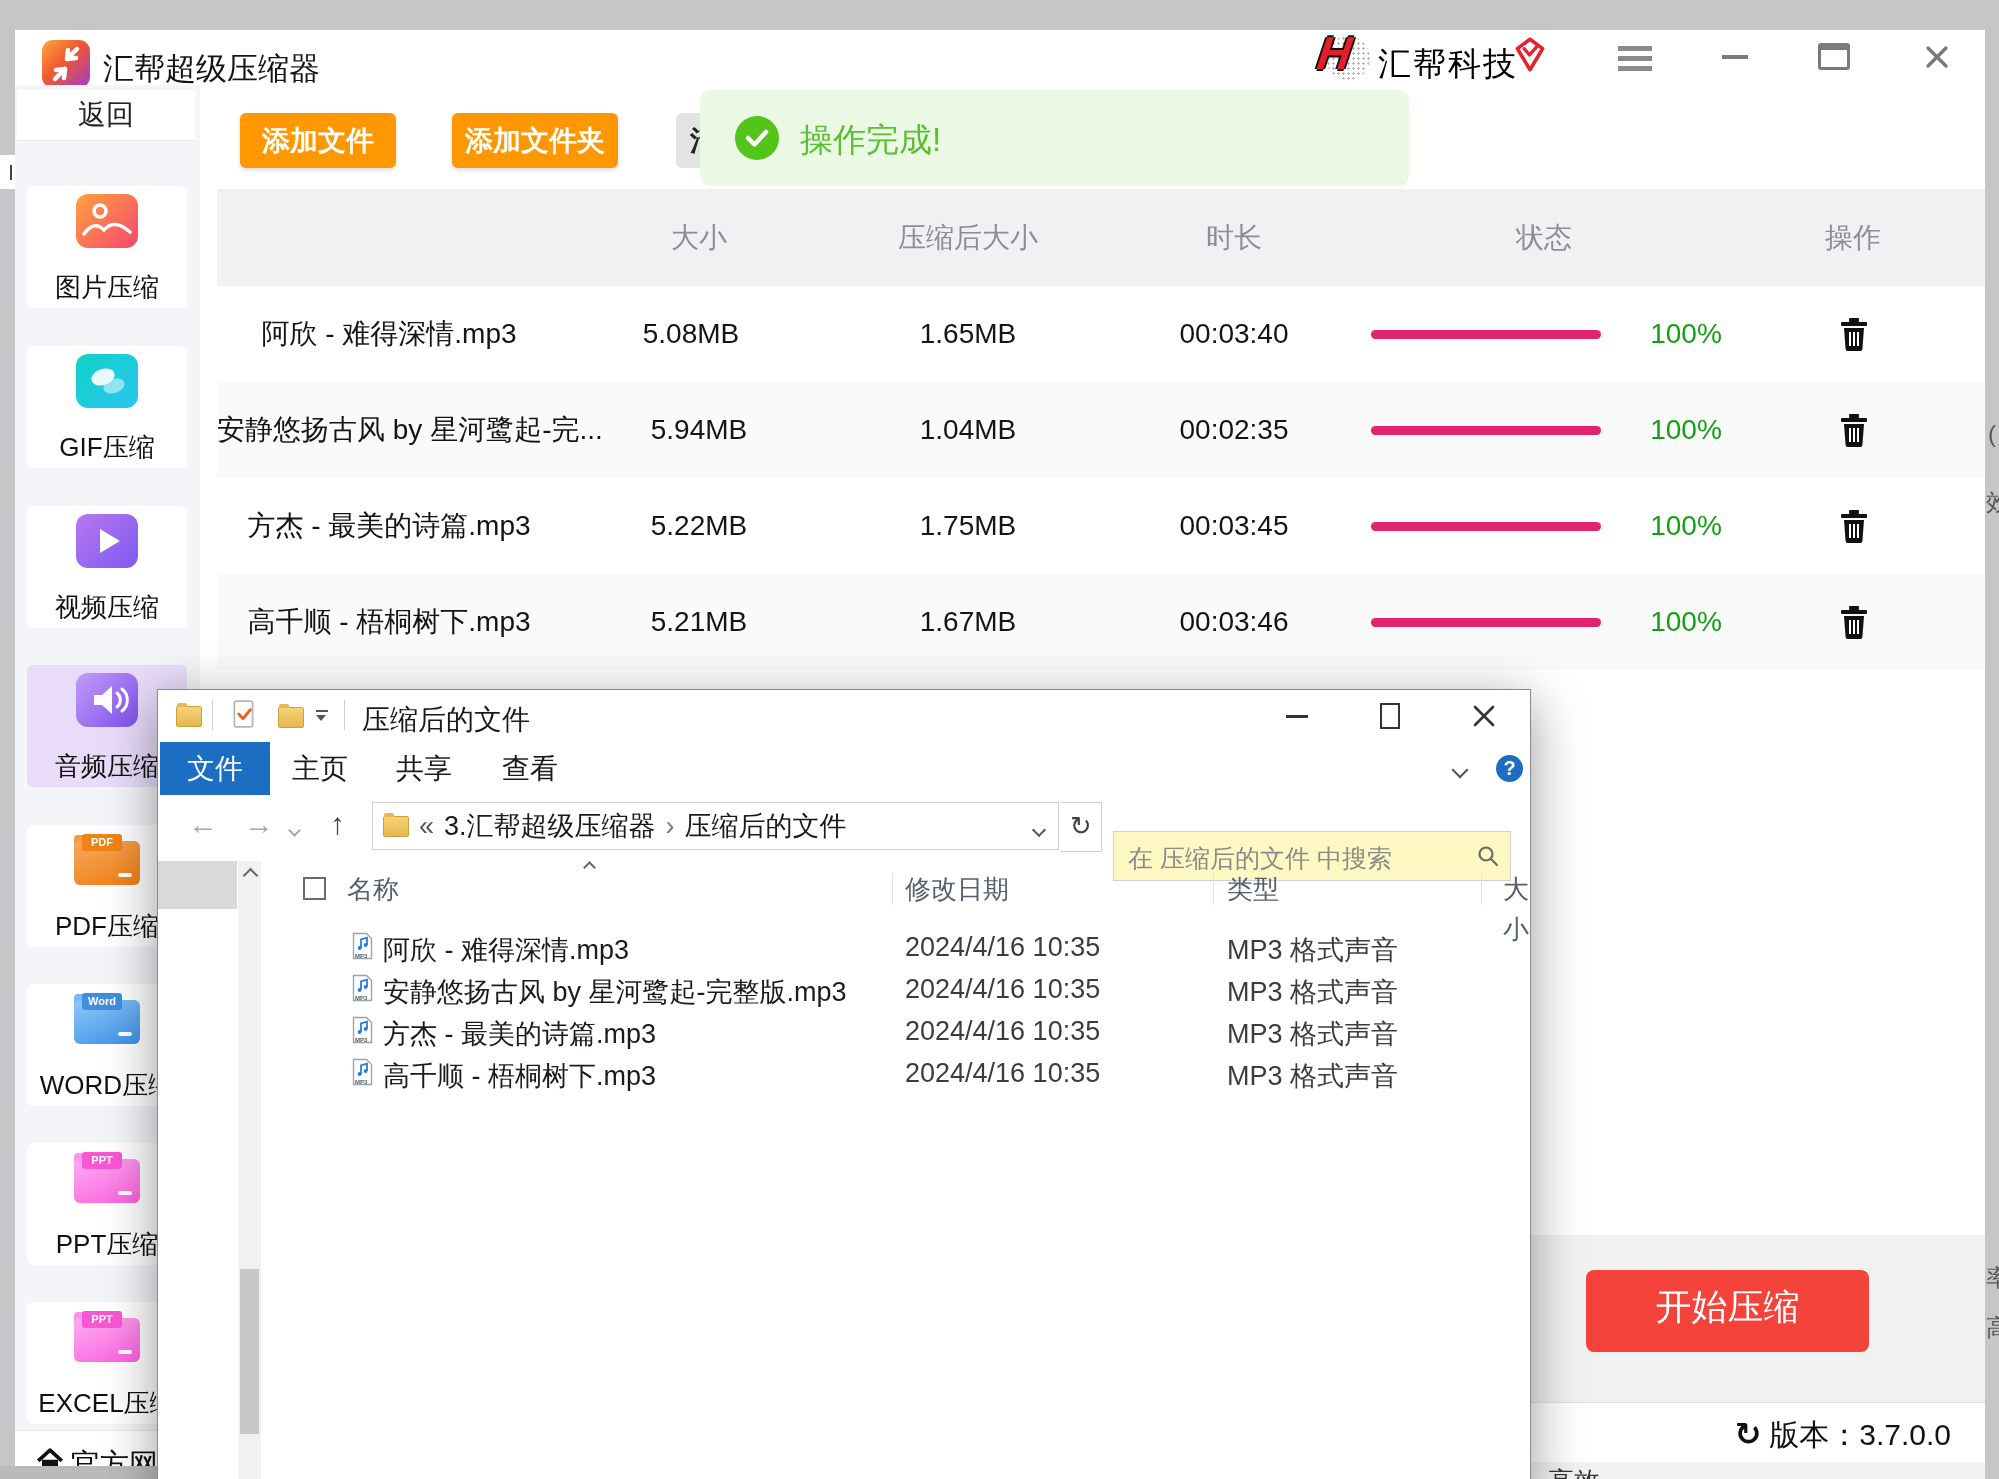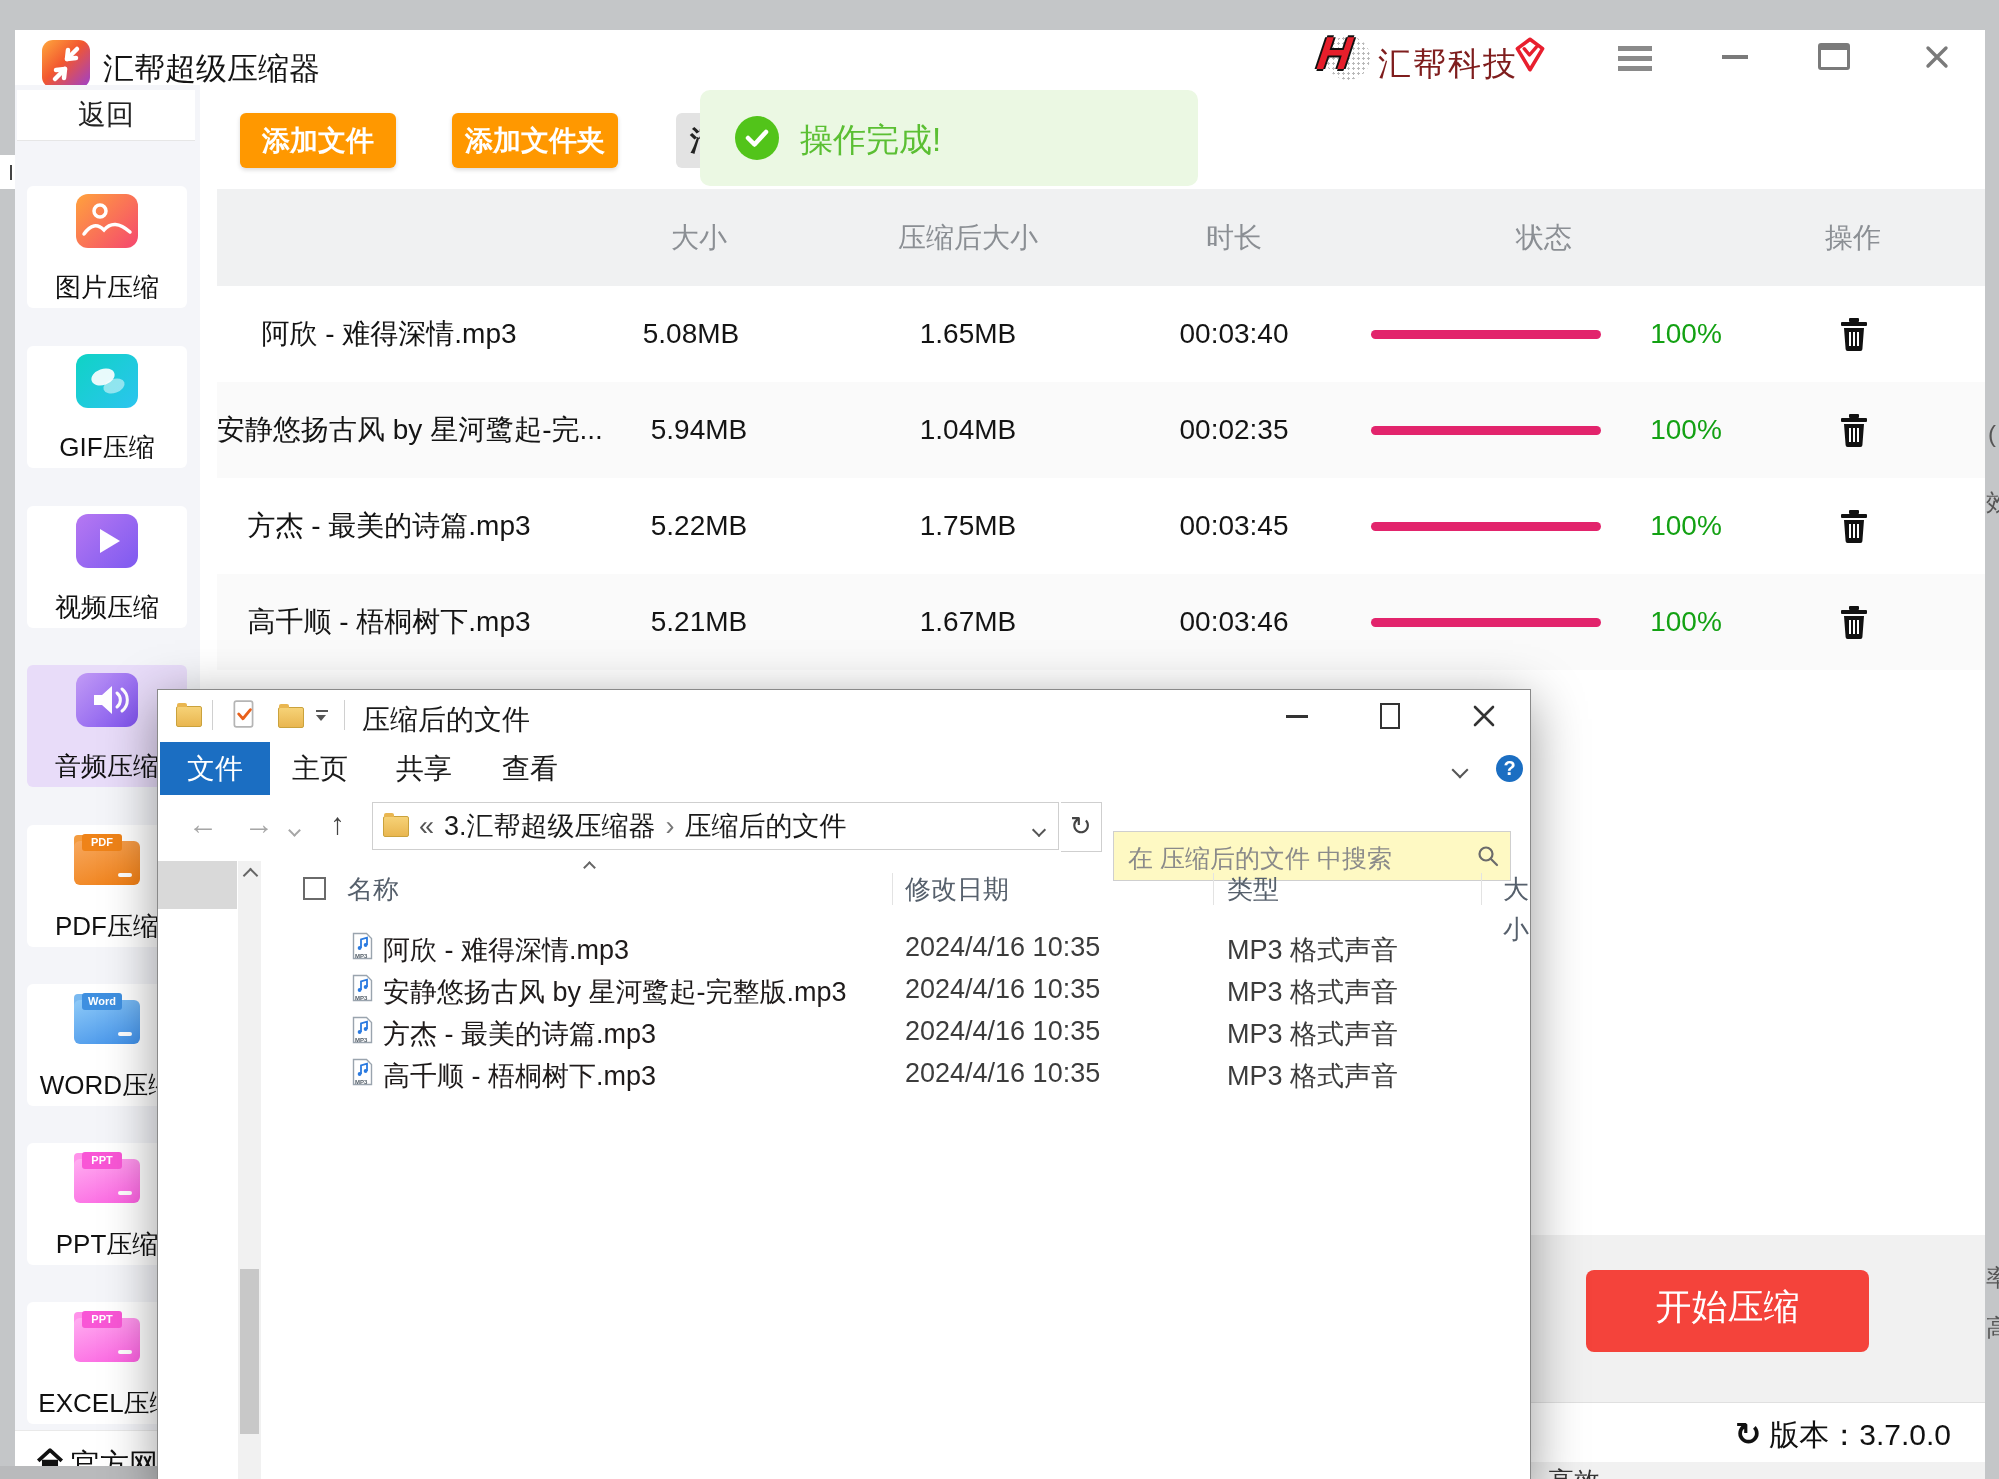--- a/index.html
+++ b/index.html
@@ -9,21 +9,21 @@
   
   .app{position:absolute;left:15px;top:30px;width:1970px;height:1449px;background:#ffffff;}
   .app-logo{position:absolute;left:27px;top:10px;width:48px;height:48px;border-radius:11px;
     background:linear-gradient(135deg,#ffa83d 0%,#f2572f 45%,#9b3fd1 100%);}
   .app-title{position:absolute;left:88px;top:18px;font-size:31px;color:#141414;}
   .brand-logo{position:absolute;left:1303px;top:2px;width:52px;height:52px;}
   .brand-dots{position:absolute;left:8px;top:4px;width:44px;height:44px;border-radius:50%;
     background-image:radial-gradient(#b9b9b9 1.2px,transparent 1.4px);background-size:5px 5px;}
   .brand-h{position:absolute;left:0;top:-6px;font-size:46px;font-weight:900;font-style:italic;color:#e61e2b;
     text-shadow:2px 0 #111,-2px 0 #111,0 2px #111,0 -2px #111;transform:skewX(-8deg);}
-  .brand-name{position:absolute;left:1363px;top:12px;font-size:33px;color:#7f1d1d;letter-spacing:2px;}
+  .brand-name{position:absolute;left:1363px;top:12px;font-size:33px;color:#000000;letter-spacing:2px;}
   .titlebar-btn{position:absolute;cursor:pointer;}
   .hamburger div{width:34px;height:5px;background:#8a8a8a;margin-bottom:5px;}
   .min-bar{width:26px;height:4px;background:#7a7a7a;}
   .max-box{width:26px;height:17px;border:3px solid #7a7a7a;border-top:7px solid #7a7a7a;border-radius:3px;}
   
   .sidebar{position:absolute;left:0;top:55px;width:185px;height:1394px;background:#f4f5f9;}
   .back-btn{position:absolute;left:2px;top:5px;width:178px;height:50px;background:#fff;
     border-bottom:1px solid #e6e6e6;text-align:center;line-height:50px;font-size:28px;color:#222;cursor:pointer;}
   .card{position:absolute;left:12px;width:160px;height:122px;background:#fff;border-radius:6px;text-align:center;cursor:pointer;}
   .card.sel{background:#e8dcf9;}
@@ -42,21 +42,21 @@
   .f-pdf .folder-body{background:linear-gradient(160deg,#f7a85e,#ef7d12);} .f-pdf .folder-tab{background:#f39b3f;} .f-pdf .folder-chip{background:#ef8318;}
   .f-word .folder-body{background:linear-gradient(160deg,#8ecaf8,#3f8fe8);} .f-word .folder-tab{background:#7ab9f0;} .f-word .folder-chip{background:#3e8fe0;}
   .f-ppt .folder-body{background:linear-gradient(160deg,#ffaef1,#fb5fe0);} .f-ppt .folder-tab{background:#ff93ea;} .f-ppt .folder-chip{background:#f956d6;}
   .official{position:absolute;left:0px;top:1345px;width:185px;height:64px;background:#fff;border-top:1px solid #e9e9e9;cursor:pointer;}
   .official span{position:absolute;left:56px;top:14px;font-size:29px;color:#111;white-space:nowrap;}
   
   .btn-orange{position:absolute;top:83px;height:55px;background:#ff9800;border-radius:6px;color:#fff;
     font-size:28px;font-weight:bold;text-align:center;line-height:55px;cursor:pointer;box-shadow:0 2px 4px rgba(0,0,0,.15);}
   .btn-gray{position:absolute;left:661px;top:83px;width:150px;height:55px;background:#e3e3e3;border-radius:6px;
     font-size:28px;font-weight:bold;color:#222;line-height:55px;padding-left:14px;cursor:pointer;z-index:2;}
-  .toast{position:absolute;left:685px;top:60px;width:498px;height:96px;background:#ebf8e3;border-radius:10px;z-index:5;}
+  .toast{position:absolute;left:685px;top:60px;width:688px;height:96px;background:#ebf8e3;border-radius:10px;z-index:5;padding-left:21px;}
   .toast .tcirc{position:absolute;left:35px;top:26px;width:44px;height:44px;border-radius:50%;background:#52c41a;}
   .toast .tmsg{position:absolute;left:100px;top:28px;font-size:33px;color:#5bbf33;}
   
   .thead{position:absolute;left:202px;top:159px;width:1768px;height:97px;background:#f0f1f2;}
   .thead .hcell{position:absolute;top:0;height:97px;line-height:97px;text-align:center;font-size:28px;color:#8b8f94;}
   .trow{position:absolute;left:202px;width:1768px;height:96px;}
   .trow .cell{position:absolute;top:0;height:96px;line-height:96px;text-align:center;font-size:28px;color:#141414;white-space:nowrap;}
   .pbar{position:absolute;left:1154px;top:44px;width:230px;height:9px;border-radius:5px;background:#e2246c;}
   .pct{position:absolute;left:1404px;top:0;width:130px;height:96px;line-height:96px;text-align:center;font-size:28px;color:#13a113;}
   .trash{position:absolute;left:1621px;top:31px;width:32px;height:34px;cursor:pointer;}

